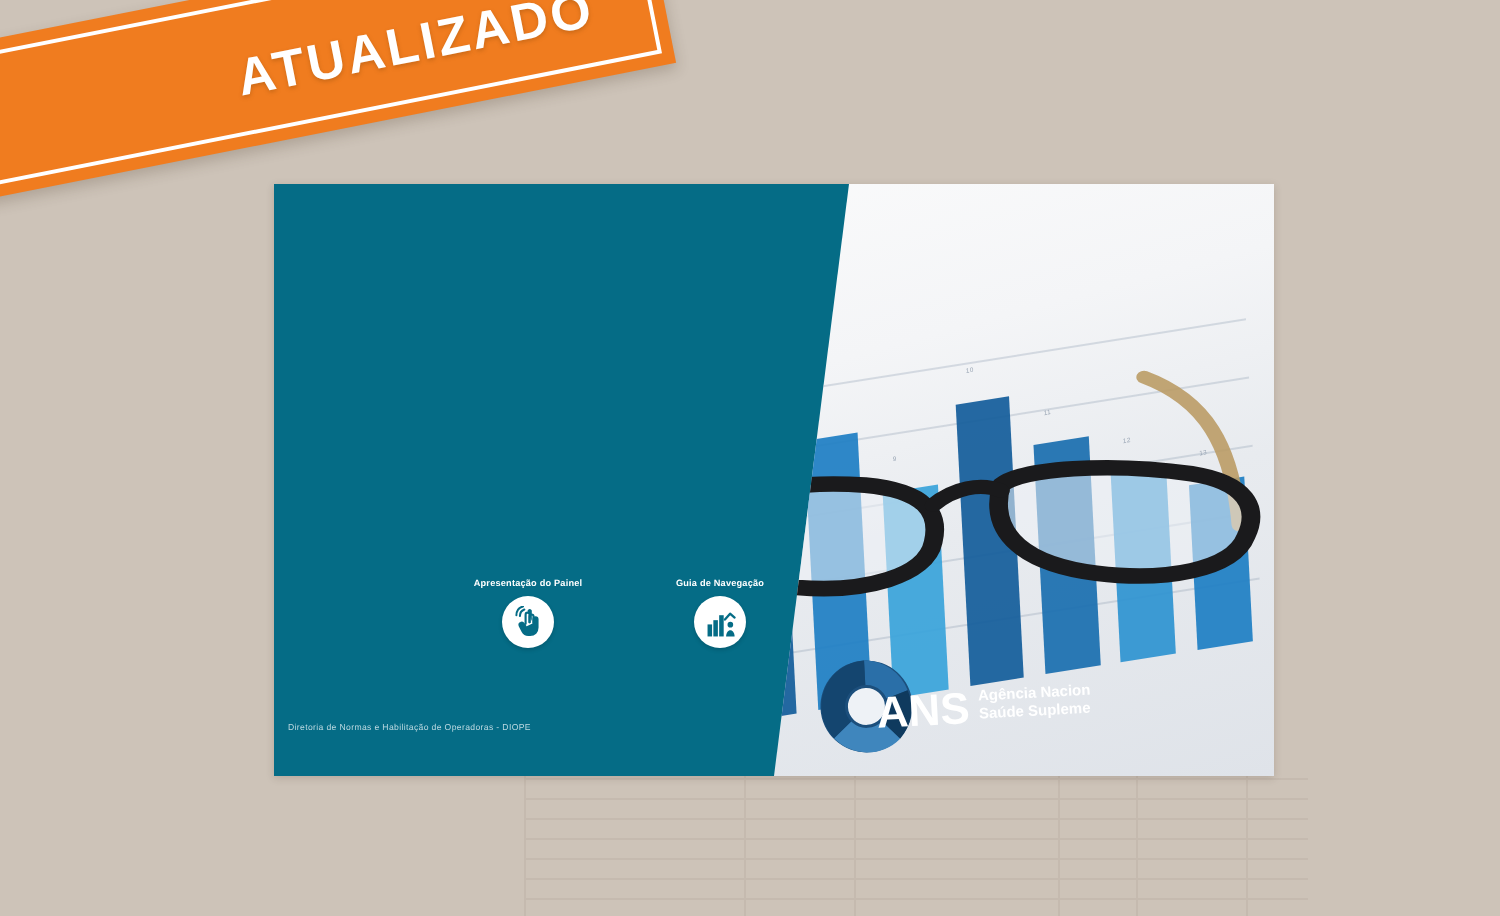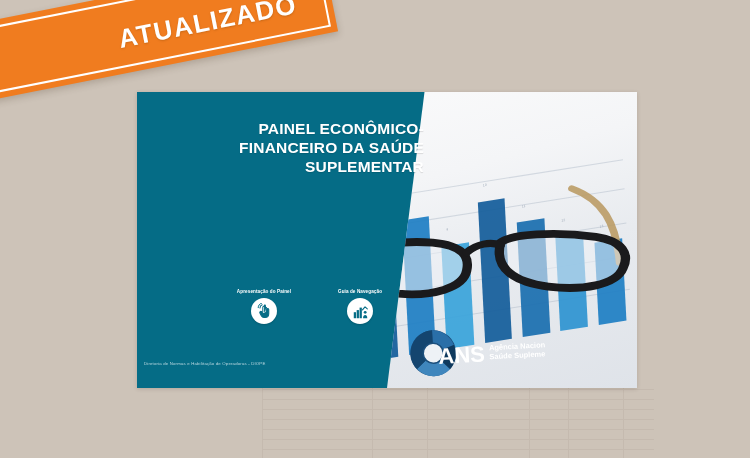--- a/index.html
+++ b/index.html
@@ -285,21 +285,20 @@
 
           <text x="66" y="84" font-family="Liberation Sans, sans-serif" font-size="44" font-weight="bold" fill="#ffffff">ANS</text>
 
           <text x="168" y="62" font-family="Liberation Sans, sans-serif" font-size="15" font-weight="bold" fill="#ffffff">Agência Nacional de</text>
           <text x="168" y="80" font-family="Liberation Sans, sans-serif" font-size="15" font-weight="bold" fill="#ffffff">Saúde Suplementar</text>
         </svg>
       </div>
 
     </div>
 
-    <h1 id="slide-title">PAINEL ECONÔMICO-FINANCEIRO DA SAÚDE SUPLEMENTAR</h1>
 
     <div id="slide-actions">
 
       <div class="action-item left">
         <div class="action-label">Apresentação do Painel</div>
         <div class="action-circle">
           <span>
             <svg width="17" height="17" viewBox="0 0 24 24" fill="none">
 
               <path d="M11 3.6c0-.8.7-1.5 1.5-1.5S14 2.8 14 3.6v7.2" fill="#056c86"></path>

